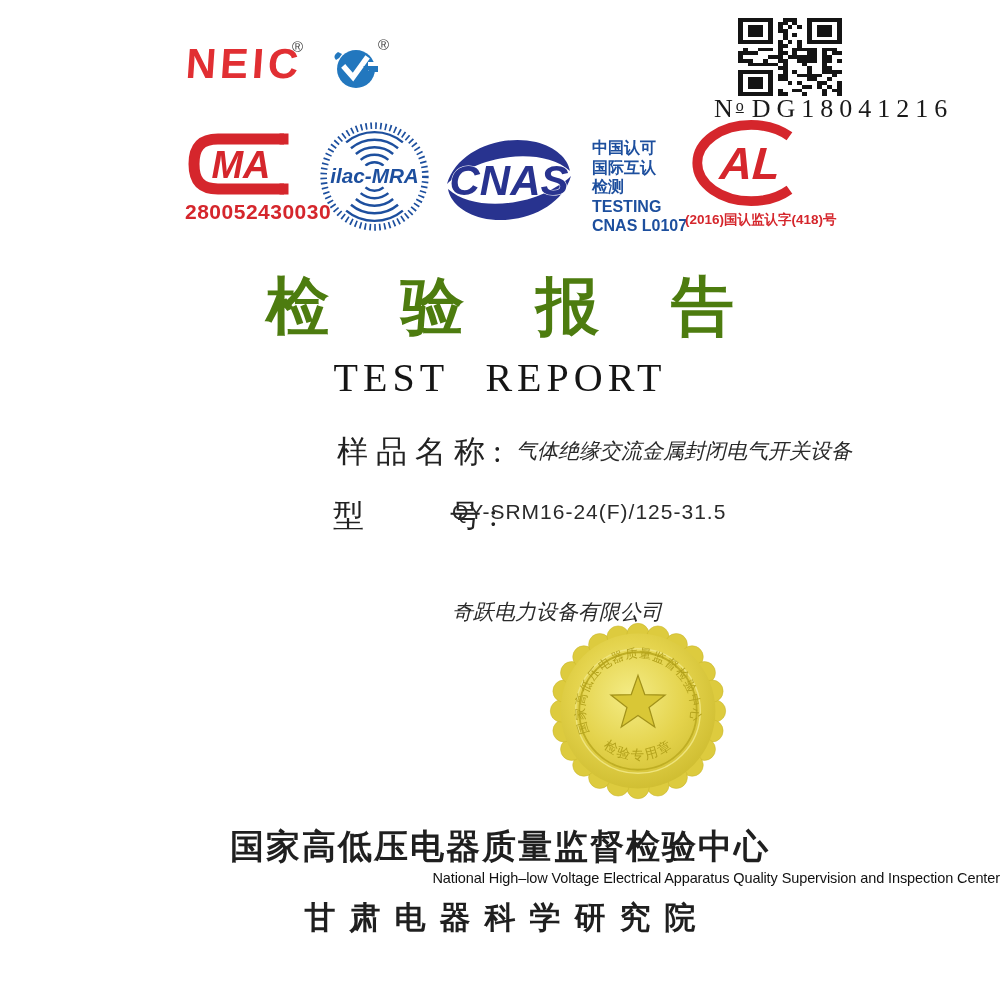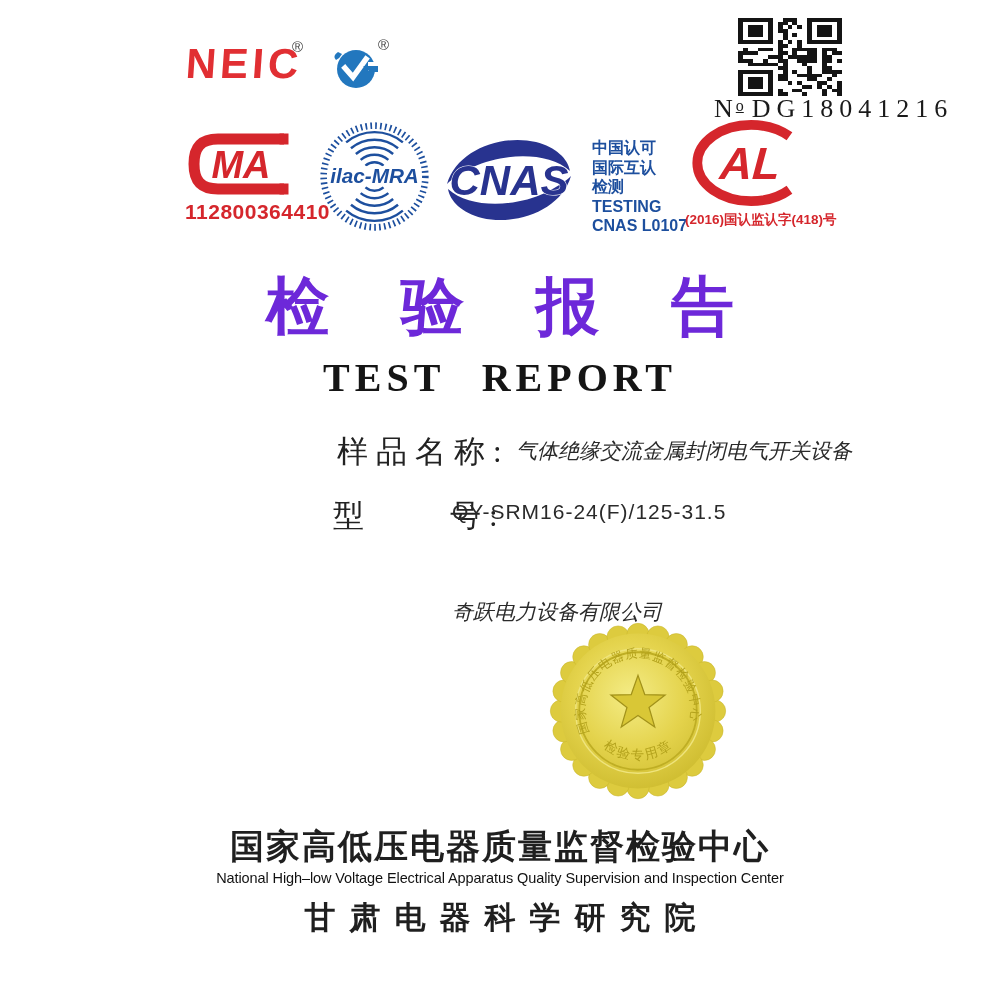--- a/index.html
+++ b/index.html
@@ -26,42 +26,42 @@
   .ilac{left:318px;top:120px;}
   .cnas{left:443px;top:136px;}
   .cnas-text{left:592px;top:126px;line-height:19.5px;font-size:16px;font-weight:bold;
              color:#1d4f9e;font-family:"Liberation Sans",sans-serif;margin-top:12px;}
   .cal{left:690px;top:120px;}
   .cal-caption{left:685px;top:211px;font-size:13.5px;font-weight:bold;color:#d5262c;text-align:right;}
 
   
   .title-cn{left:0;top:264px;width:100%;text-align:center;font-size:63px;font-weight:bold;
             letter-spacing:72px;padding-left:72px;box-sizing:border-box;white-space:nowrap;
-            font-family:Liberation Serif, serif;color:#6d28d9;}
-  .title-en{left:0;top:354px;width:100%;text-align:center;font-size:40px;font-weight:bold;
+            font-family:Liberation Serif, serif;color:#4d7c0f;}
+  .title-en{left:0;top:354px;width:100%;text-align:center;font-size:40px;font-weight:normal;
             letter-spacing:5px;word-spacing:22px;font-family:"Liberation Serif",serif;color:#151515;}
 
   
   .flabel{font-family:"Liberation Serif",serif;font-size:31px;
           letter-spacing:8px;color:#222;white-space:nowrap;}
   .fvalue{font-family:"Liberation Serif",serif;font-style:italic;font-size:21px;
           color:#2a2a2a;white-space:nowrap;}
   .fvalue.mono{font-family:Liberation Sans, sans-serif;font-style:normal;
           font-size:21px;letter-spacing:1px;}
   .l1{left:337px;top:431px;} .v1{left:516px;top:437px;}
   .l2{left:333px;top:495px;} .v2{left:452px;top:500px;}
   .l3{left:335px;top:557px;} .v3{left:452px;top:562px;margin-top:36px;}
 
   
   .seal{left:549px;top:622px;}
 
   
   .org-cn{left:0;top:824px;width:100%;text-align:center;font-size:34px;font-weight:bold;
           letter-spacing:2px;color:#1f1f1f;font-family:"Liberation Sans",sans-serif;}
-  .org-en{left:0;top:870px;width:100%;text-align:center;font-size:14.5px;color:#111;
+  .org-en{left:0;top:870px;width:100%;text-align:right;font-size:14.5px;color:#111;
           letter-spacing:-0.1px;font-family:"Liberation Sans",sans-serif;}
   .inst-cn{left:0;top:897px;width:100%;text-align:center;font-size:31px;font-weight:bold;
            letter-spacing:14px;padding-left:14px;box-sizing:border-box;color:#1f1f1f;
            font-family:"Liberation Sans",sans-serif;}
   .inst-en{left:0;top:941px;width:100%;text-align:center;font-size:15px;letter-spacing:1.6px;
            color:#222;font-family:"Liberation Sans",sans-serif;}
 </style>
 </head>
 <body>
 
@@ -315,21 +315,21 @@
     <span>N</span><span class="o">o</span><span class="num">DG18041216</span>
   </div>
 
   <div class="abs cma">
     <svg width="108" height="68" viewBox="0 0 108 68">
       <path d="M96 9 L30 9 C12 9 6 18 6 34 C6 50 12 59 30 59 L96 59" fill="none" stroke="#d5262c" stroke-width="11"></path>
       <path d="M96 3.5 L96 14.5 M96 53.5 L96 64.5" stroke="#d5262c" stroke-width="9"></path>
       <text x="53" y="48" font-size="38" font-weight="bold" font-style="italic" fill="#d5262c" text-anchor="middle" font-family="Liberation Sans, sans-serif">MA</text>
     </svg>
   </div>
-  <div class="abs cma-num">112800364410</div>
+  <div class="abs cma-num">280052430030</div>
 
   <div class="abs ilac">
     <svg width="113" height="113" viewBox="0 0 120 120">
       <circle cx="60" cy="60" r="54" fill="none" stroke="#1d4f9e" stroke-width="7" stroke-dasharray="1.8 3.4"></circle>
       <g id="ilac-arcs" fill="none" stroke="#1d4f9e" stroke-width="2.6">
           <path d="M 50.4 48.4 A 15 15 0 0 1 69.6 48.4"></path>
           <path d="M 50.4 71.6 A 15 15 0 0 0 69.6 71.6"></path>
           <path d="M 45.3 42.3 A 23 23 0 0 1 74.7 42.3"></path>
           <path d="M 45.3 77.7 A 23 23 0 0 0 74.7 77.7"></path>
           <path d="M 40.2 36.1 A 31 31 0 0 1 79.8 36.1"></path>

